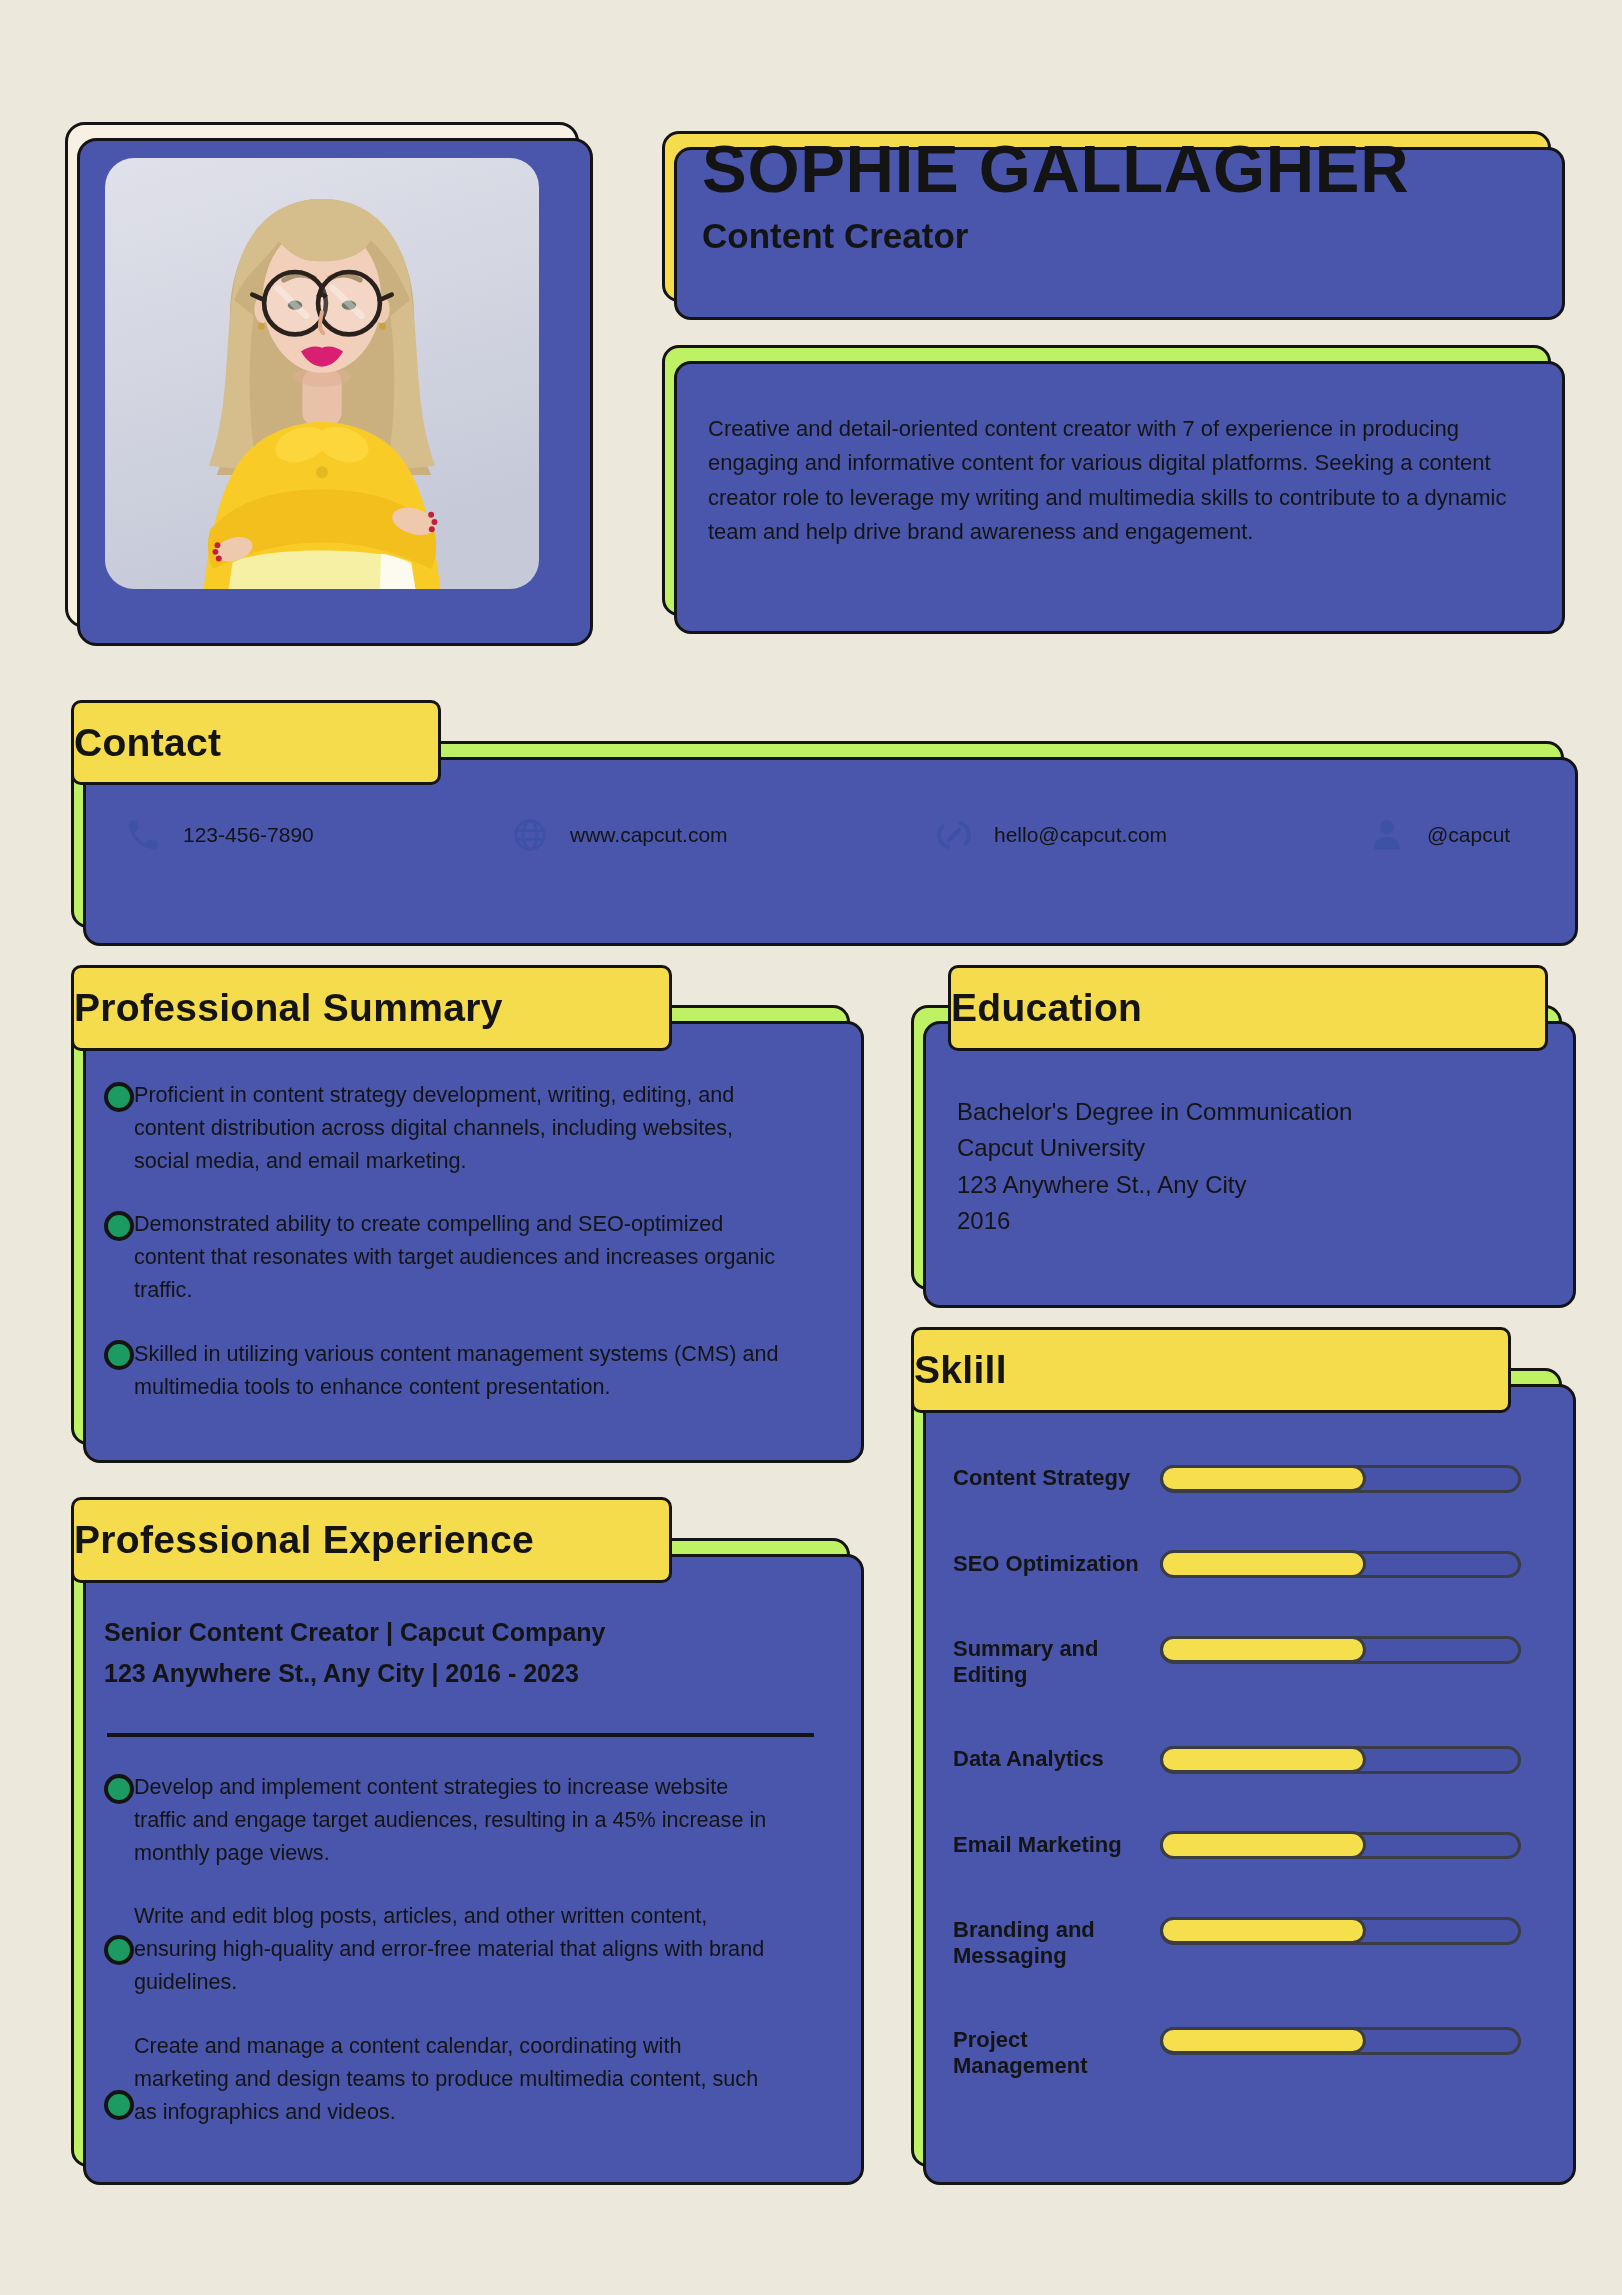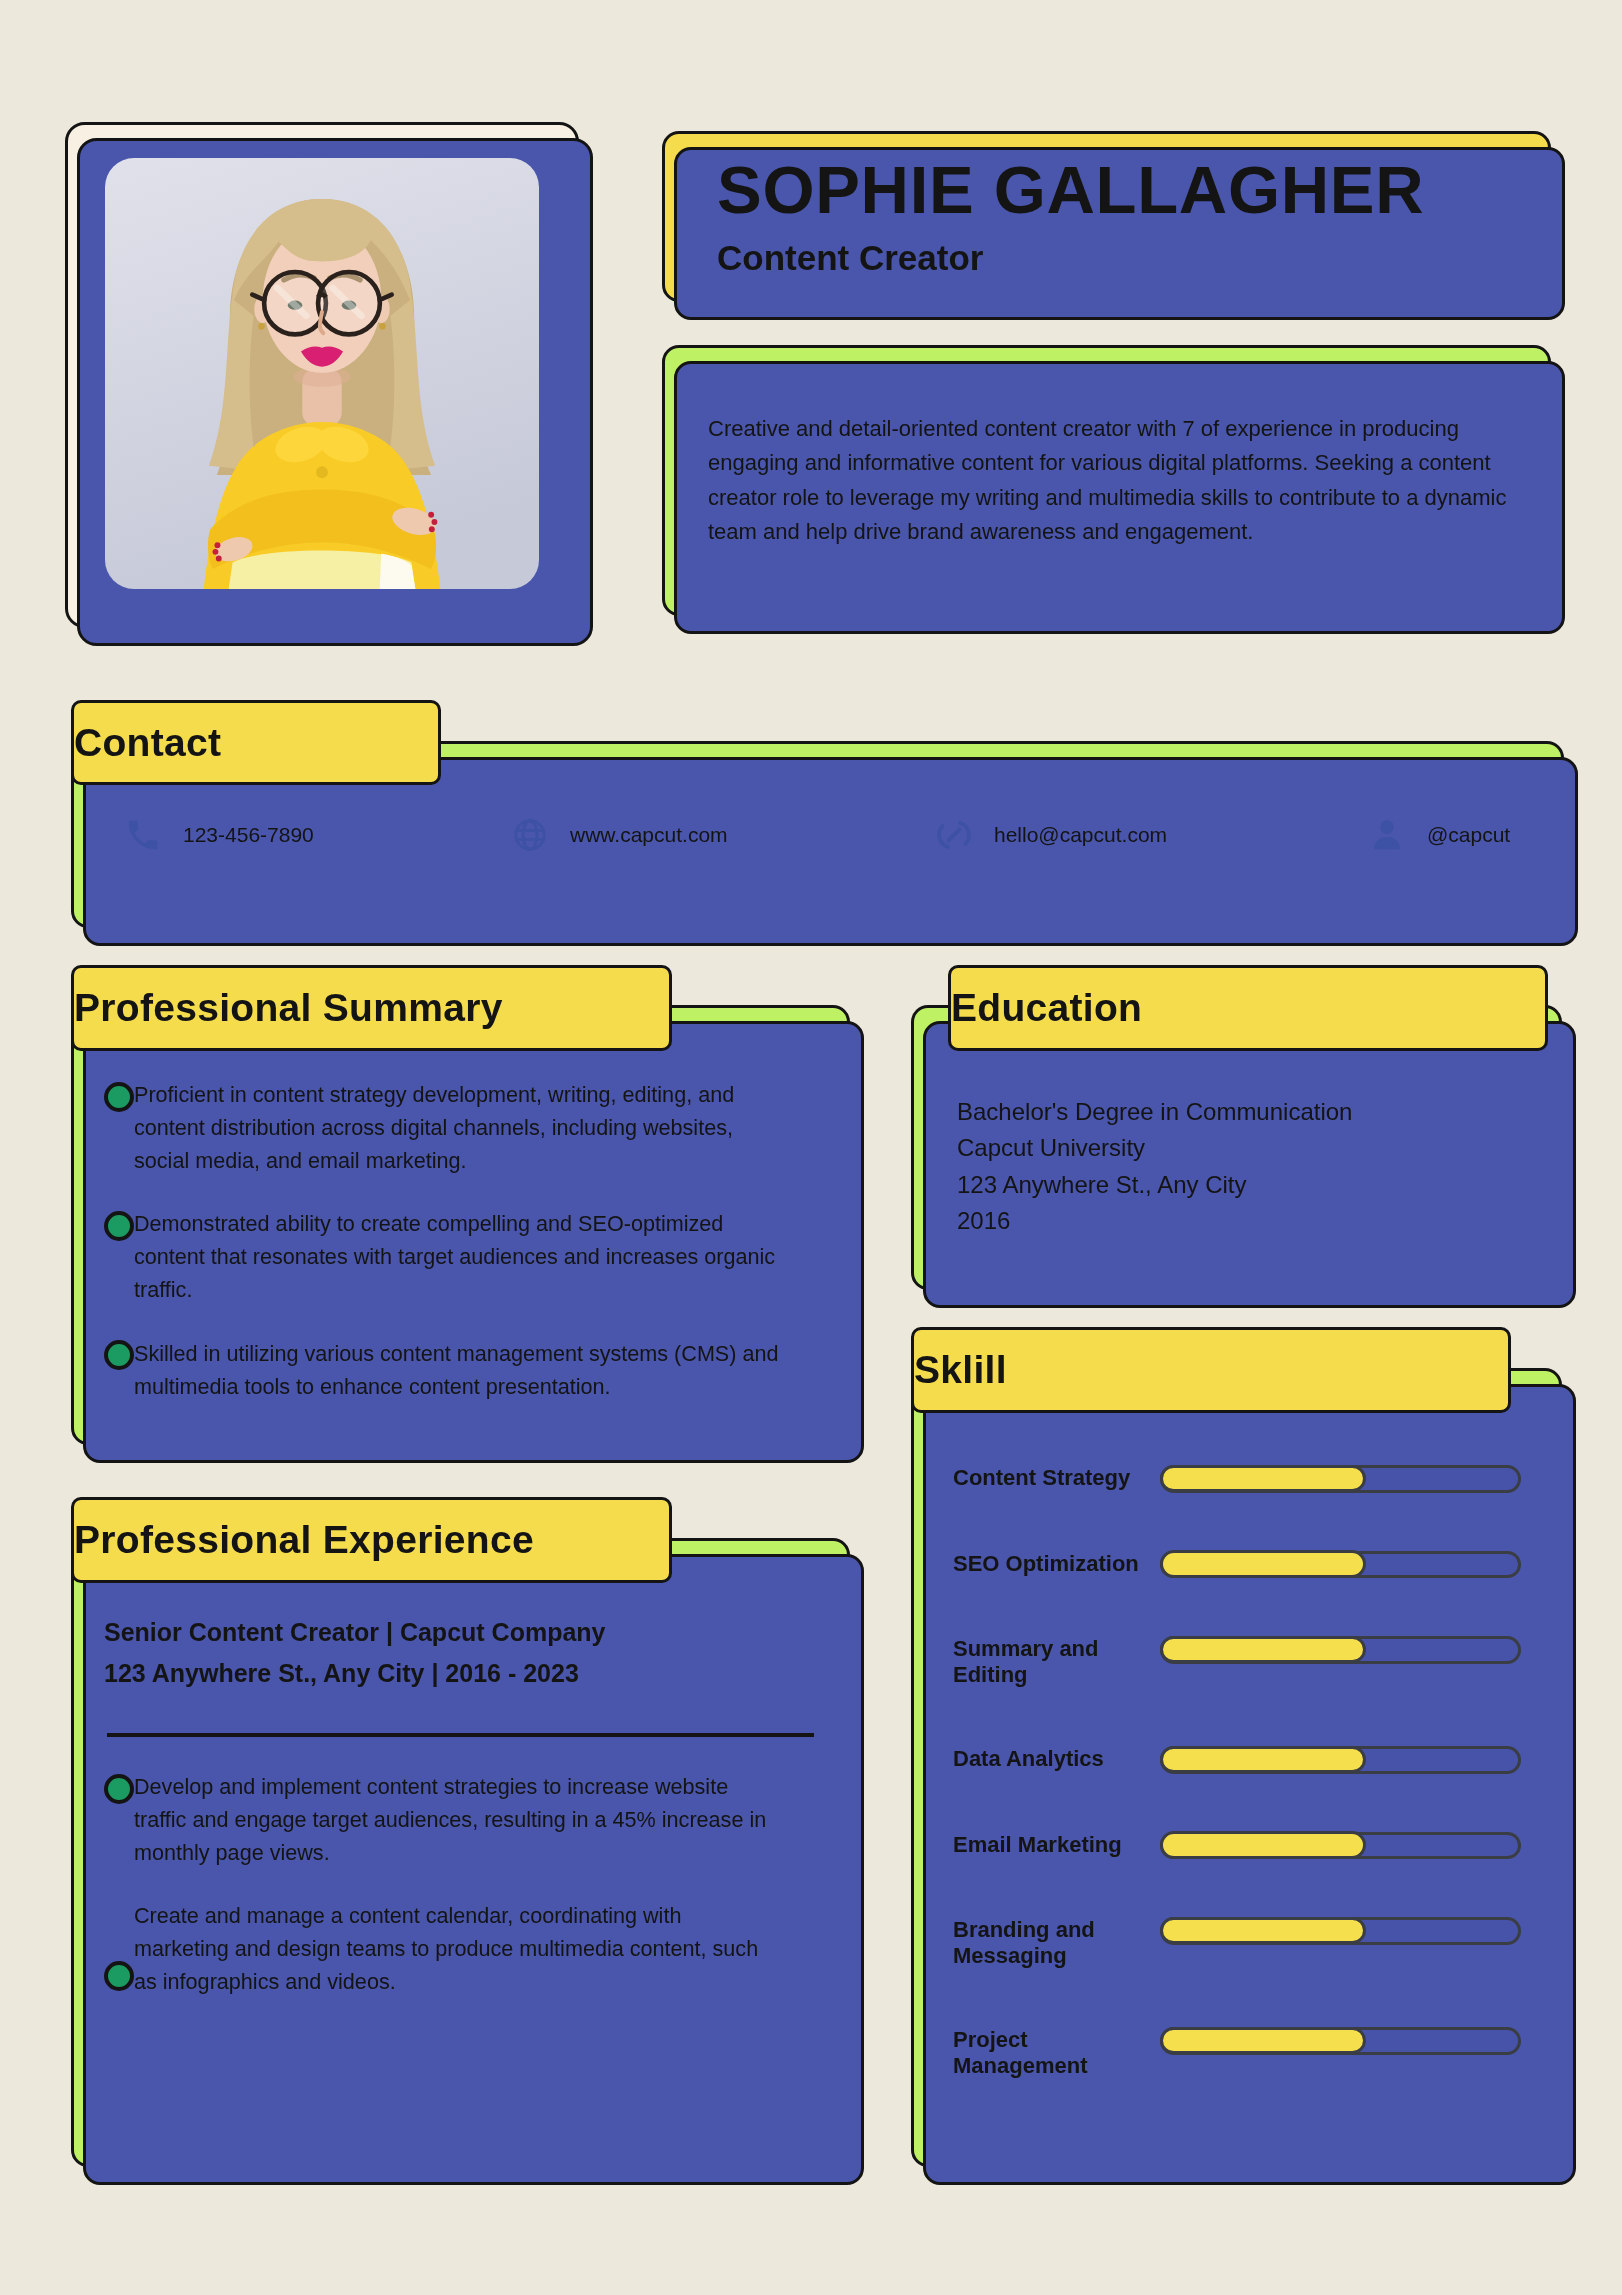--- a/index.html
+++ b/index.html
@@ -8,21 +8,21 @@
 
   
   .card{position:absolute;background:#bef264;border:3.9px solid #141414;border-radius:17px;z-index:1;}
   .card::before{content:'';position:absolute;inset:-3.9px;transform:translate(13px,17px);
     background:#4956AB;border:3.9px solid #141414;border-radius:17px;z-index:-1;}
   .card-yellow{background:#F5DC4D;}
   .tab{position:absolute;background:#F5DC4D;border:3.9px solid #141414;border-radius:10px;z-index:3;
     display:flex;align-items:center;justify-content:flex-start;font-weight:bold;font-size:39px;letter-spacing:0.3px;}
 
   
-  .name-card{display:flex;flex-direction:column;justify-content:center;padding-left:52px;box-sizing:border-box;}
+  .name-card{display:flex;flex-direction:column;justify-content:flex-start;padding-left:37px;box-sizing:border-box;}
   .name{font-size:67px;font-weight:bold;letter-spacing:0.7px;line-height:1.05;}
   .role{font-size:35px;font-weight:bold;margin-top:11.8px;}
 
   .about-card{display:flex;align-items:center;box-sizing:border-box;padding:0 39px 0 43px;}
   .about-text{font-size:22px;line-height:1.56;white-space:pre-line;}
 
   
   .photo-card{position:absolute;background:#F8F1E3;border:3.9px solid #141414;border-radius:19.6px;z-index:1;}
   .photo-card::before{content:'';position:absolute;inset:-3.9px;transform:translate(13px,17px);
     background:#4956AB;border:3.9px solid #141414;border-radius:19.6px;z-index:-1;}
@@ -281,20 +281,26 @@
       <div>123 Anywhere St., Any City | 2016 - 2023</div>
     </div>
     <div class="divider"></div>
     <div class="blist exp-list">
       <div class="brow">
         <span class="dot"></span>
         <span class="btext">Develop and implement content strategies to increase website
 traffic and engage target audiences, resulting in a 45% increase in
 monthly page views.</span>
       </div>
+      <div class="brow a-center">
+        <span class="dot"></span>
+        <span class="btext">Write and edit blog posts, articles, and other written content,
+ensuring high-quality and error-free material that aligns with brand
+guidelines.</span>
+      </div>
       <div class="brow a-end">
         <span class="dot"></span>
         <span class="btext">Create and manage a content calendar, coordinating with
 marketing and design teams to produce multimedia content, such
 as infographics and videos.</span>
       </div>
     </div>
   </div>
 
 </div>

